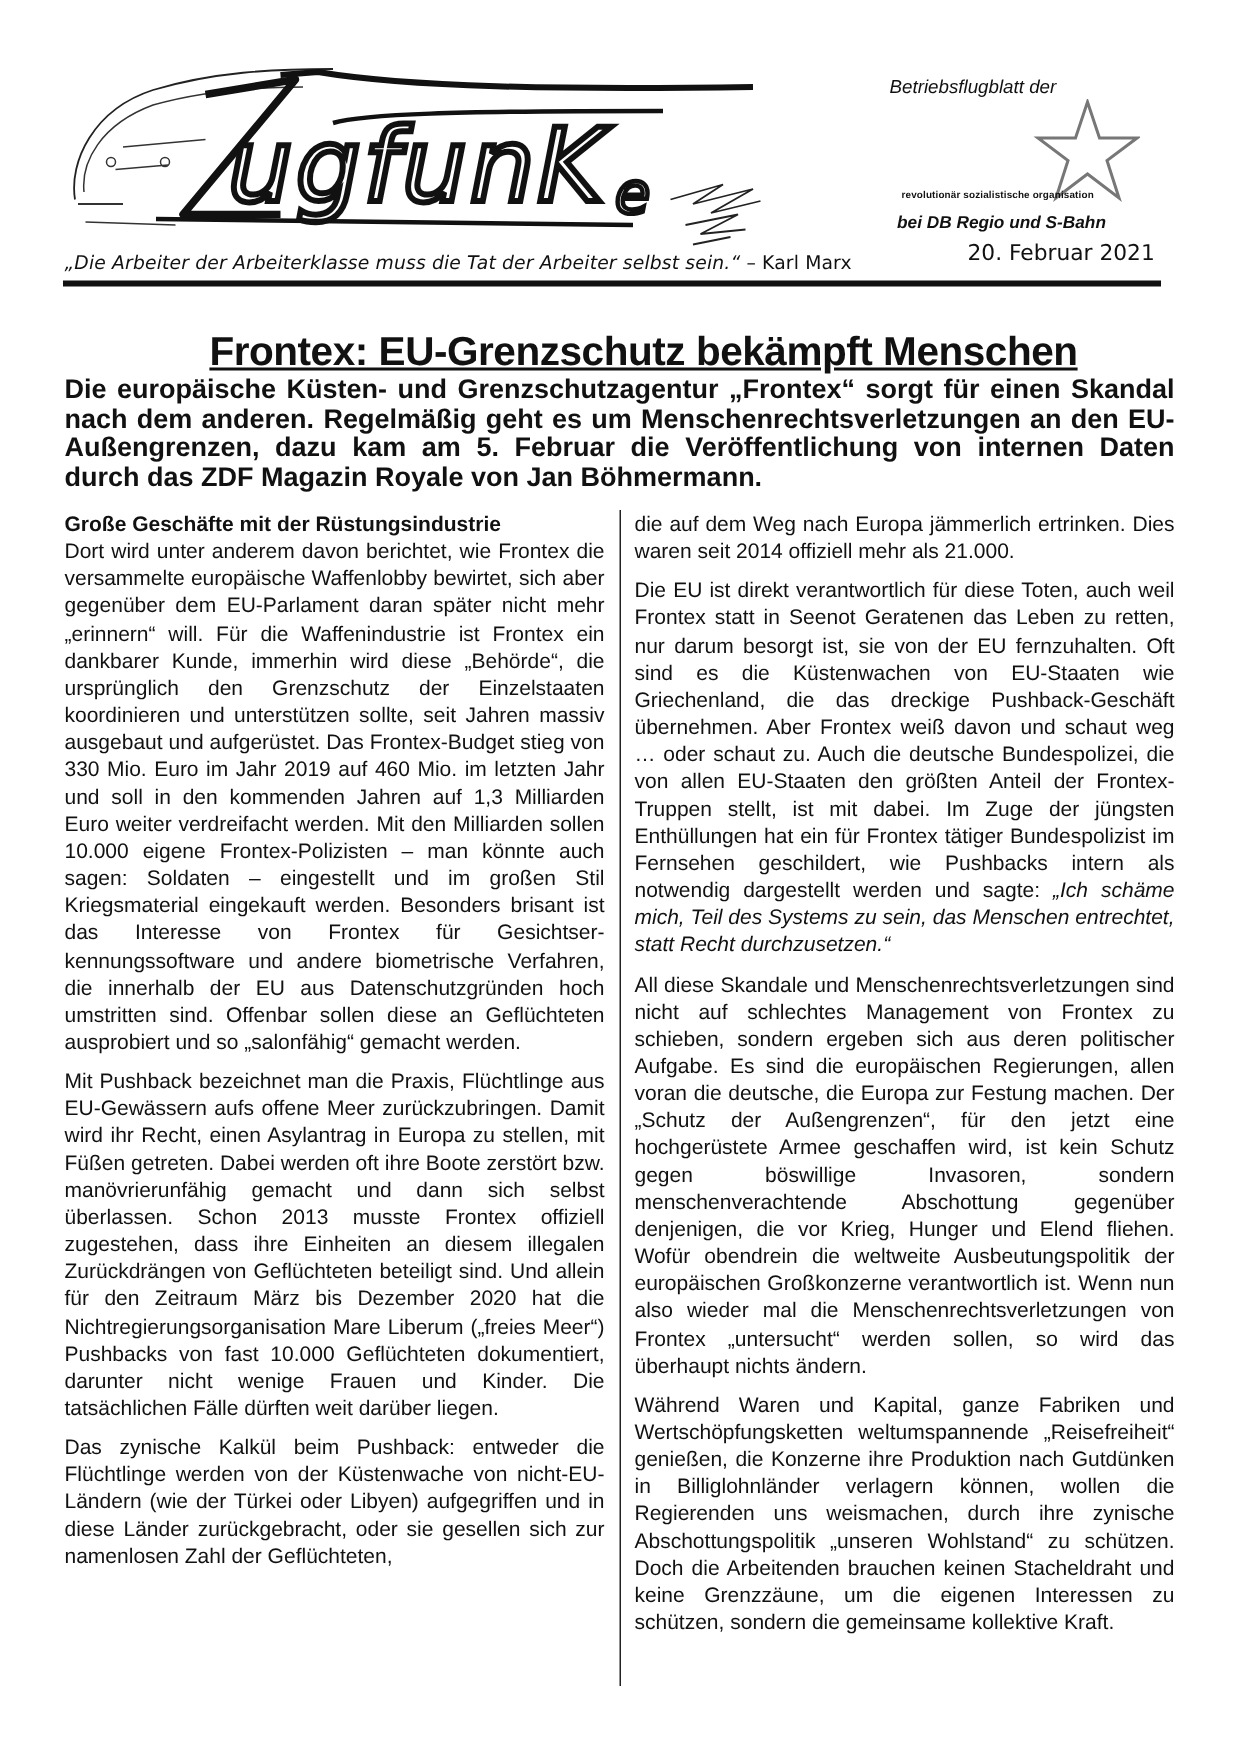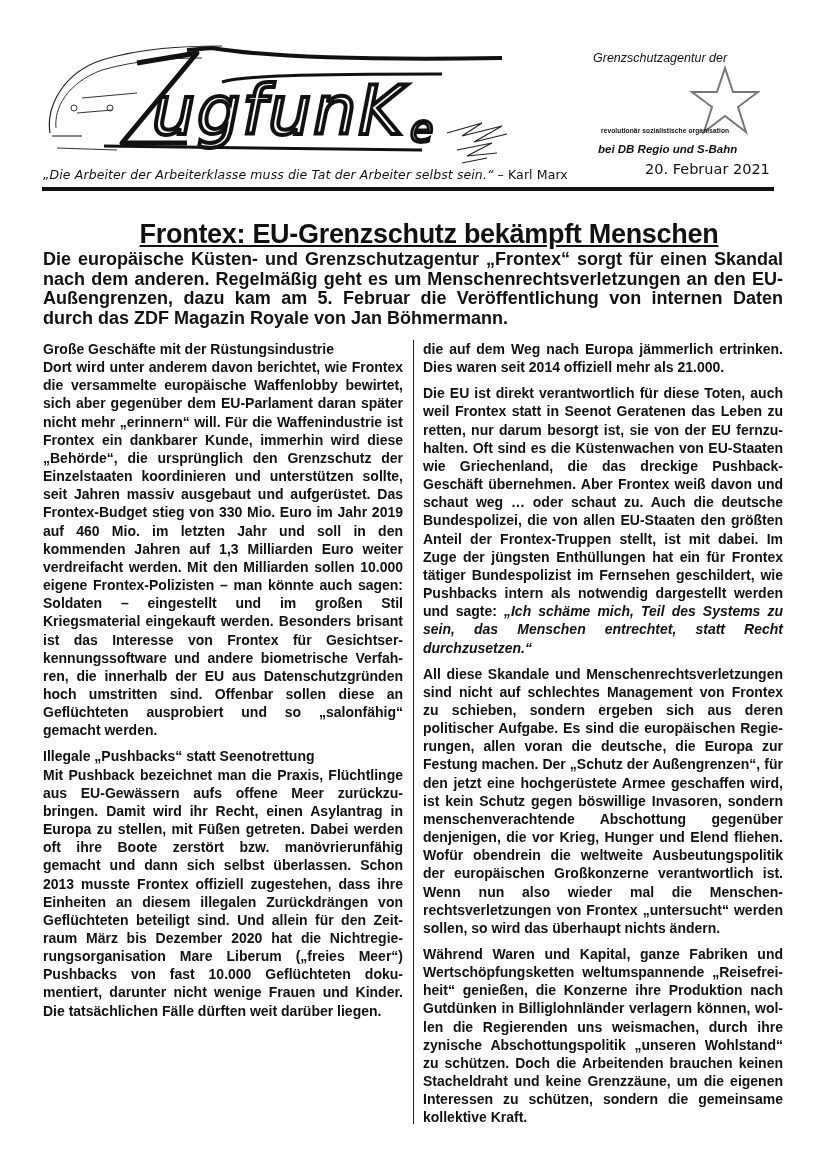--- a/index.html
+++ b/index.html
@@ -15,21 +15,21 @@
   .bei { position: absolute; left: 598px; top: 143px; font-style: italic; font-size: 11.5px; font-weight: bold; }
   .date { position: absolute; left: 645px; top: 161px; font-family: "DejaVu Sans", sans-serif; font-size: 14.5px; white-space: nowrap; }
   .rule { position: absolute; left: 42px; top: 187px; width: 732px; height: 4px; background: #111; }
   .title { position: absolute; left: 0; top: 203px; width: 826px; text-align: center; font-family: "Liberation Sans", sans-serif; font-weight: bold; font-size: 27px; letter-spacing: -0.3px; }
   .lead { position: absolute; left: 43px; top: 250px; width: 740px; font-weight: bold; font-size: 18px; line-height: 19.5px; text-align: justify; }
   .col { position: absolute; top: 340px; font-size: 14px; line-height: 18.15px; text-align: justify; hyphens: manual; }
   .col-left { left: 43px; width: 360px; }
   .col-right { left: 423px; width: 360px; }
   .divider { position: absolute; left: 413px; top: 340px; width: 1px; height: 784px; background: #222; }
   .col h2 { font-size: 14px; font-weight: bold; margin: 0; line-height: 18.15px; text-align: left; }
-  .col p { margin: 0 0 8px 0; font-weight: bold; }
+  .col p { margin: 0 0 8px 0; }
   .col .quote { font-style: italic; }
 </style>
 </head>
 <body>
 
 <div class="header">
   <svg class="logo" viewBox="0 0 480 130">
 
     <path d="M8 95 C4 70 20 35 60 22 C100 10 140 8 180 8" fill="none" stroke="#222" stroke-width="1.2"></path>
     <path d="M14 90 C12 70 25 45 60 32 C95 22 130 20 160 20" fill="none" stroke="#333" stroke-width="1"></path>
@@ -49,39 +49,39 @@
     <text x="110" y="96" font-family="DejaVu Sans, sans-serif" font-style="italic" font-size="68" fill="none" stroke="#111" stroke-width="4" letter-spacing="2">ugfunK</text>
     <text x="368" y="104" font-family="DejaVu Sans, sans-serif" font-style="italic" font-size="38" fill="none" stroke="#111" stroke-width="3">e</text>
 
     <path d="M405 95 L440 85 L420 98 L460 88 L432 104 L465 96 M415 112 L450 105 L425 118 L455 115 M420 125 L445 120" fill="none" stroke="#222" stroke-width="1.2"></path>
   </svg>
 
   <div class="motto">
     <span>„Die Arbeiter der Arbeiterklasse muss die Tat der Arbeiter selbst sein.“</span><span class="author"> – Karl Marx</span>
   </div>
 
-  <div class="flyer-label">Grenzschutzagentur der</div>
+  <div class="flyer-label">Betriebsflugblatt der</div>
   <svg class="rso" viewBox="0 0 160 70">
     <polygon points="125,2 133,26 158,26 138,41 146,66 125,50 104,66 112,41 92,26 117,26" fill="none" stroke="#777" stroke-width="2"></polygon>
   </svg>
   <div class="rso-sub">revolutionär sozialistische organisation</div>
   <div class="bei">bei DB Regio und S-Bahn</div>
   <div class="date">20. Februar 2021</div>
   <div class="rule"></div>
 </div>
 
 <h1 class="title" style="margin:16px;text-decoration:underline;">Frontex: EU-Grenzschutz bekämpft Menschen</h1>
 
 <div class="lead">Die europäische Küsten- und Grenzschutzagentur „Frontex“ sorgt für einen Skandal nach dem anderen. Regelmäßig geht es um Menschenrechtsverletzungen an den EU-Außengrenzen, dazu kam am 5. Februar die Veröffentlichung von internen Daten durch das ZDF Magazin Royale von Jan Böhmermann.</div>
 
 <div class="col col-left">
   <h2>Große Geschäfte mit der Rüstungsindustrie</h2>
   <p>Dort wird unter anderem davon berichtet, wie Frontex die versammelte europäische Waffenlobby bewirtet, sich aber gegenüber dem EU-Parlament daran später nicht mehr „erinnern“ will. Für die Waffenindustrie ist Frontex ein dankbarer Kunde, immerhin wird diese „Behörde“, die ursprünglich den Grenzschutz der Einzelstaaten koordinieren und un­terstützen sollte, seit Jahren massiv ausgebaut und aufgerüstet. Das Frontex-Budget stieg von 330 Mio. Euro im Jahr 2019 auf 460 Mio. im letzten Jahr und soll in den kommenden Jahren auf 1,3 Milliarden Euro weiter verdreifacht werden. Mit den Milliarden sollen 10.000 eigene Frontex-Polizisten – man könn­te auch sagen: Soldaten – eingestellt und im großen Stil Kriegsmaterial eingekauft werden. Besonders bri­sant ist das Interesse von Frontex für Gesichtser­kennungssoftware und andere biometrische Verfah­ren, die innerhalb der EU aus Datenschutzgründen hoch umstritten sind. Offenbar sollen diese an Geflüchteten ausprobiert und so „salonfähig“ gemacht werden.</p>
-  <h2>Illegale „Pushbacks“ statt Seenotrettung</h2>
   <p>Mit Pushback bezeichnet man die Praxis, Flüchtlinge aus EU-Gewässern aufs offene Meer zurückzu­bringen. Damit wird ihr Recht, einen Asylantrag in Europa zu stellen, mit Füßen getreten. Dabei werden oft ihre Boote zerstört bzw. manövrierunfähig gemacht und dann sich selbst überlassen. Schon 2013 musste Frontex offiziell zugestehen, dass ihre Einheiten an diesem illegalen Zurückdrängen von Geflüchteten beteiligt sind. Und allein für den Zeit­raum März bis Dezember 2020 hat die Nichtregie­rungsorganisation Mare Liberum („freies Meer“) Pushbacks von fast 10.000 Geflüchteten doku­mentiert, darunter nicht wenige Frauen und Kinder. Die tatsächlichen Fälle dürften weit darüber liegen.</p>
+  <p>Das zynische Kalkül beim Pushback: entweder die Flüchtlinge werden von der Küstenwache von nicht-EU-Ländern (wie der Türkei oder Libyen) aufgegrif­fen und in diese Länder zurückgebracht, oder sie gesellen sich zur namenlosen Zahl der Geflüchteten,</p>
 </div>
 
 <div class="divider"></div>
 
 <div class="col col-right">
   <p>die auf dem Weg nach Europa jämmerlich ertrinken. Dies waren seit 2014 offiziell mehr als 21.000.</p>
   <p><span>Die EU ist direkt verantwortlich für diese Toten, auch weil Frontex statt in Seenot Geratenen das Leben zu retten, nur darum besorgt ist, sie von der EU fernzu­halten. Oft sind es die Küstenwachen von EU-Staaten wie Griechenland, die das dreckige Pushback-Geschäft übernehmen. Aber Frontex weiß davon und schaut weg … oder schaut zu. Auch die deutsche Bundespolizei, die von allen EU-Staaten den größten Anteil der Frontex-Truppen stellt, ist mit dabei. Im Zuge der jüngsten Enthüllungen hat ein für Frontex tätiger Bundespolizist im Fernsehen geschil­dert, wie Pushbacks intern als notwendig dargestellt werden und sagte: </span><span class="quote">„Ich schäme mich, Teil des Sys­tems zu sein, das Menschen entrechtet, statt Recht durchzusetzen.“</span></p>
   <p>All diese Skandale und Menschenrechtsverletzungen sind nicht auf schlechtes Management von Frontex zu schieben, sondern ergeben sich aus deren politischer Aufgabe. Es sind die europäischen Regie­rungen, allen voran die deutsche, die Europa zur Festung machen. Der „Schutz der Außengrenzen“, für den jetzt eine hochgerüstete Armee geschaffen wird, ist kein Schutz gegen böswillige Invasoren, sondern menschenverachtende Abschottung gegen­über denjenigen, die vor Krieg, Hunger und Elend fliehen. Wofür obendrein die weltweite Ausbeutungs­politik der europäischen Großkonzerne verantwort­lich ist. Wenn nun also wieder mal die Menschen­rechtsverletzungen von Frontex „untersucht“ werden sollen, so wird das überhaupt nichts ändern.</p>
   <p>Während Waren und Kapital, ganze Fabriken und Wertschöpfungsketten weltumspannende „Reisefrei­heit“ genießen, die Konzerne ihre Produktion nach Gutdünken in Billiglohnländer verlagern können, wol­len die Regierenden uns weismachen, durch ihre zynische Abschottungspolitik „unseren Wohlstand“ zu schützen. Doch die Arbeitenden brauchen keinen Stacheldraht und keine Grenzzäune, um die eigenen Interessen zu schützen, sondern die gemeinsame kollektive Kraft.</p>
 </div>

